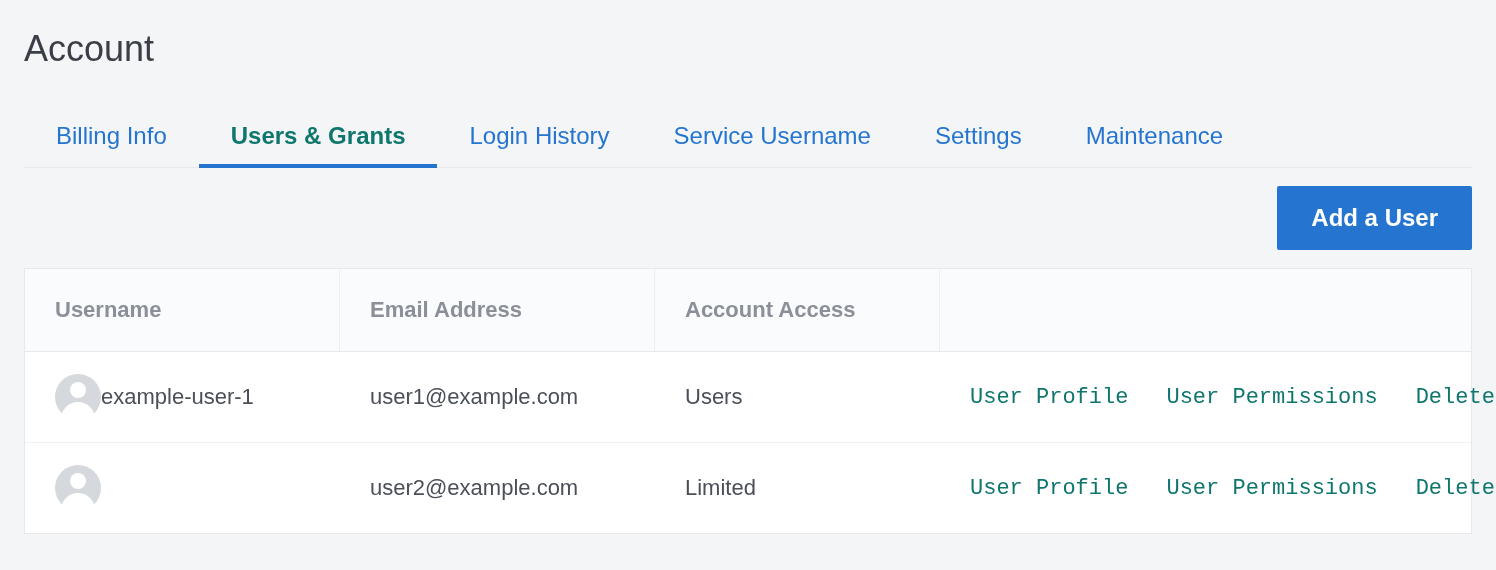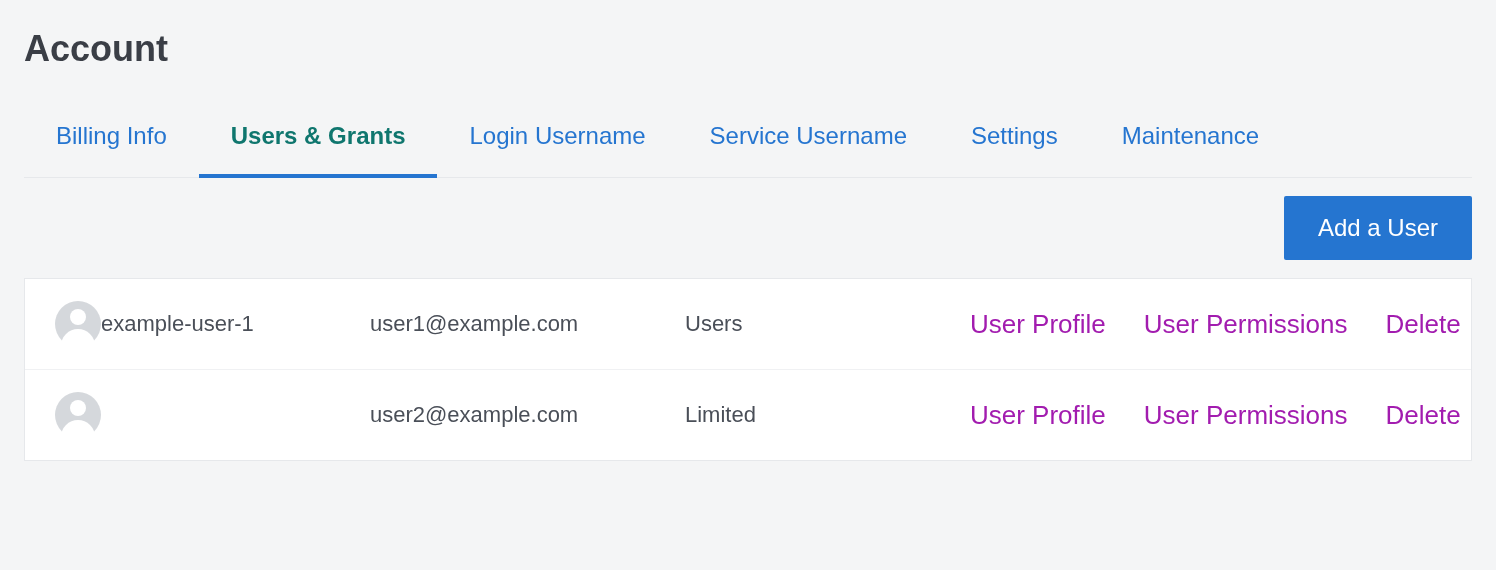--- a/index.html
+++ b/index.html
@@ -8,31 +8,31 @@
     background: #f4f5f6;
     width: 1496px;
     height: 570px;
     overflow: hidden;
   }
   .page {
     padding: 28px 24px 0 24px;
   }
   .page-title {
     font-size: 36px;
-    font-weight: 700;
+    font-weight: 400;
     color: #3a3e46;
     margin-bottom: 40px;
   }
   .tabs {
     display: flex;
     gap: 0;
     border-bottom: 1px solid #e6e8eb;
   }
   .tab {
-    padding: 12px 32px 24px 32px;
+    padding: 12px 32px 14px 32px;
     font-size: 24px;
     color: #2575d0;
     cursor: pointer;
     border-bottom: 4px solid transparent;
     margin-bottom: -1px;
     white-space: nowrap;
   }
   .tab.active {
     color: #0f766e;
     font-weight: 600;
@@ -41,21 +41,21 @@
   .toolbar {
     display: flex;
     justify-content: flex-end;
     padding: 18px 0 18px 0;
   }
   .add-btn {
     background: #2575d0;
     color: #fff;
     border: none;
     font-size: 24px;
-    font-weight: 400;
+    font-weight: 700;
     padding: 18px 34px;
     cursor: pointer;
     border-radius: 2px;
   }
   .table {
     width: 100%;
     background: #fff;
     border: 1px solid #e6e8eb;
   }
   .thead, .trow {
@@ -117,46 +117,53 @@
     background: #fff;
     border-radius: 20px 20px 0 0;
   }
   .actions {
     display: flex;
     justify-content: flex-end;
     gap: 38px;
     padding-right: 30px;
   }
   .actions .link {
-    color: #a21caf;
-    font-size: 26px;
+    color: #0f766e;
+    font-size: 22px;
     cursor: pointer;
     white-space: nowrap;
+    font-family: Liberation Mono, monospace;
   }
 </style>
 </head>
 <body>
 
 <div class="page">
   <h1 class="page-title">Account</h1>
 
   <div class="tabs">
     <div class="tab">Billing Info</div>
     <div class="tab active">Users &amp; Grants</div>
-    <div class="tab">Login Username</div>
+    <div class="tab">Login History</div>
     <div class="tab">Service Username</div>
     <div class="tab">Settings</div>
     <div class="tab">Maintenance</div>
   </div>
 
   <div class="toolbar">
     <button class="add-btn">Add a User</button>
   </div>
 
   <div class="table">
+    <div class="thead">
+      <div class="th">Username</div>
+      <div class="th">Email Address</div>
+      <div class="th">Account Access</div>
+      <div class="th"></div>
+    </div>
 
     <div class="trow">
       <div class="td">
         <span class="avatar"></span>
         <span>example-user-1</span>
       </div>
       <div class="td">user1@example.com</div>
       <div class="td">Users</div>
       <div class="td actions">
         <span class="link">User Profile</span>

